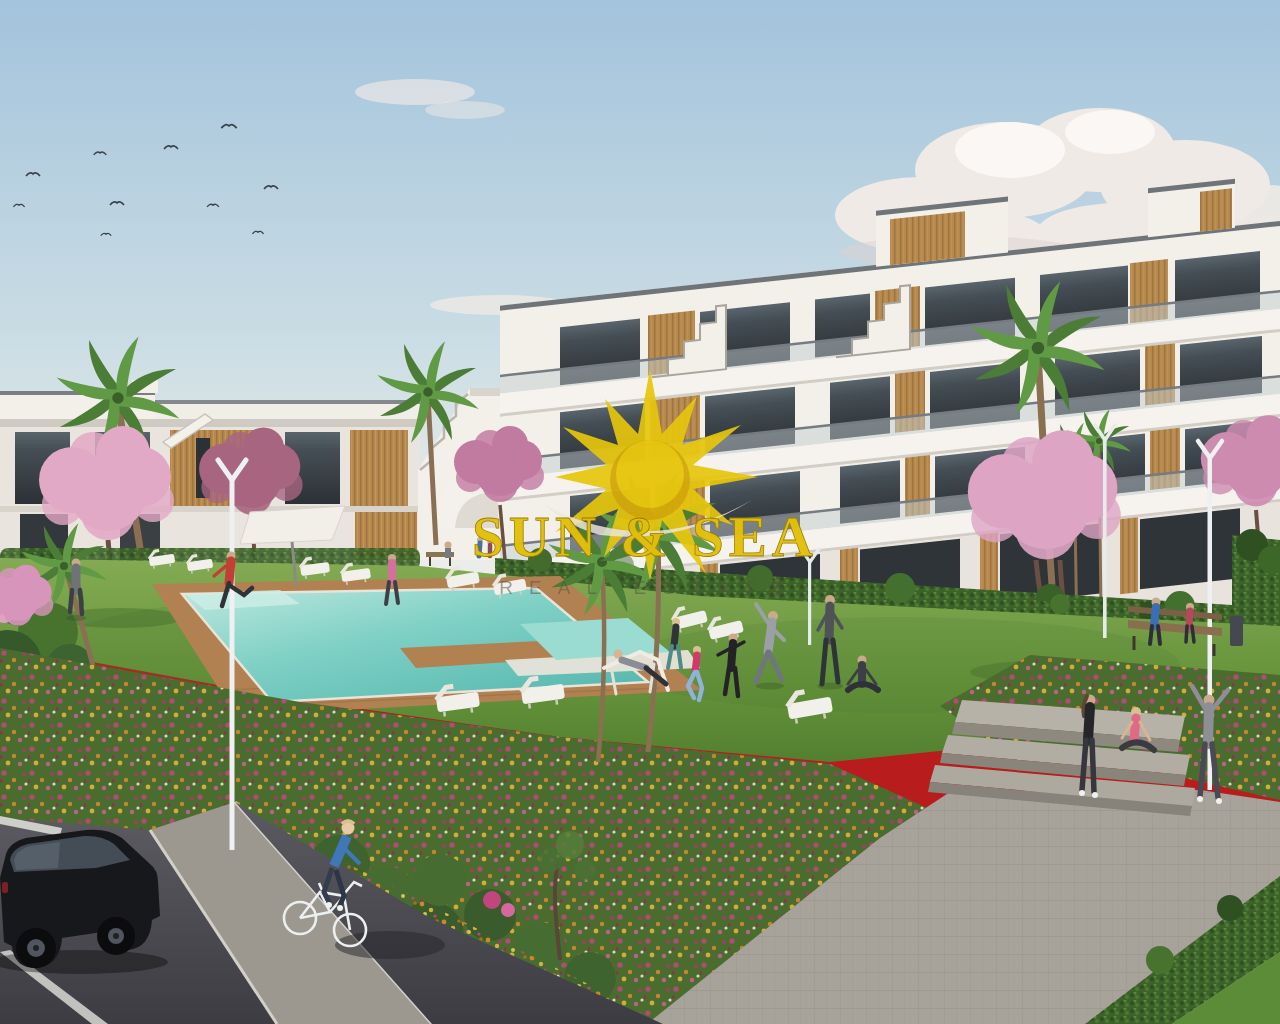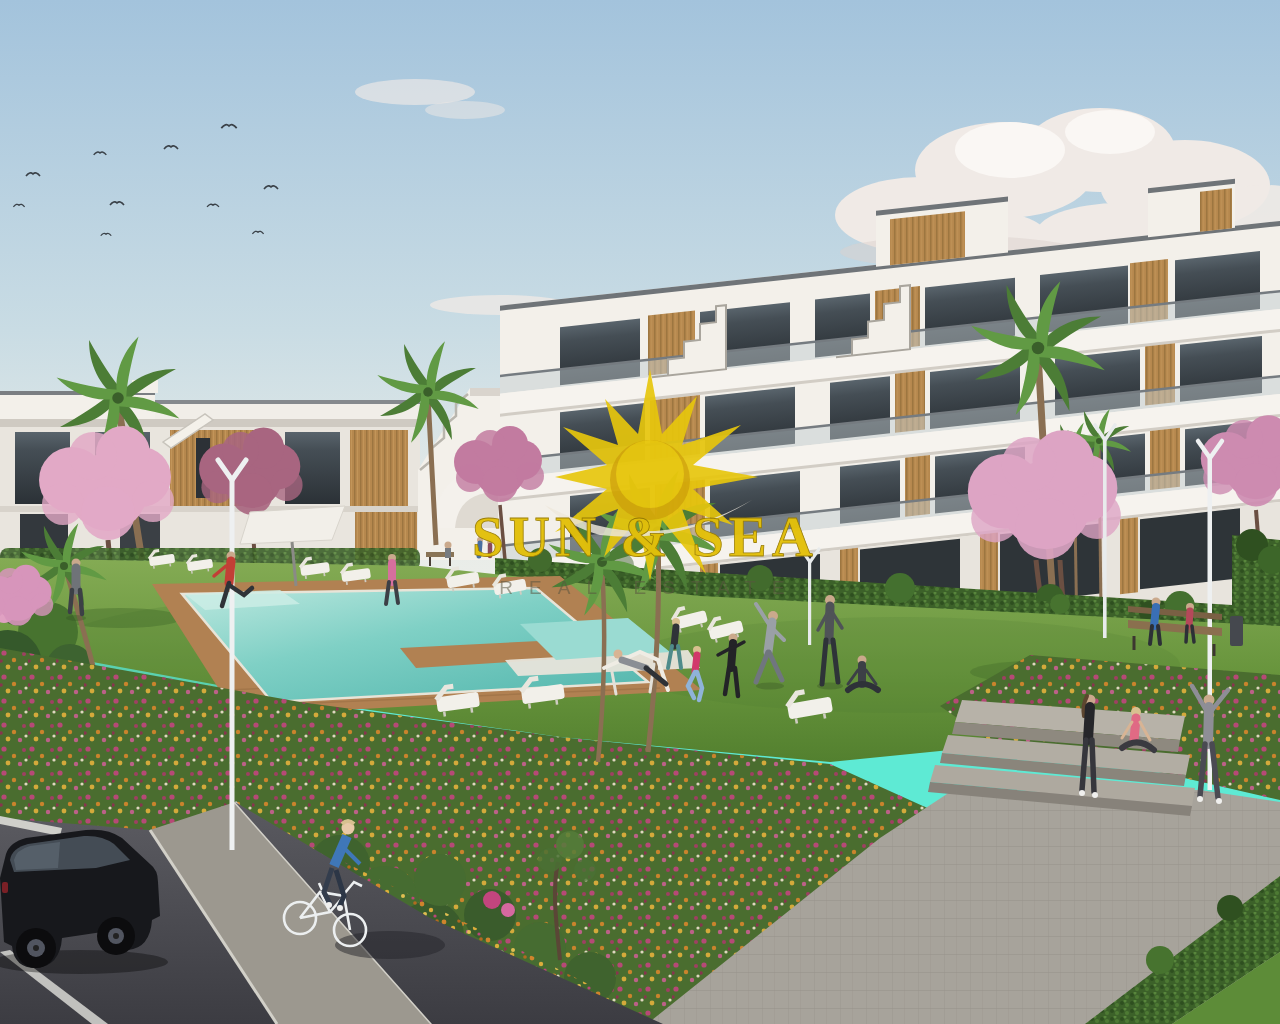--- a/index.html
+++ b/index.html
@@ -1,16 +1,16 @@
 <!DOCTYPE html>
 <html style="--sky-top: #a3c3dc; --sky-horizon: #e9ece8; --cloud-white: #f0eae6; --building-white: #f3f0ea; --building-shadow: #d9d4cd; --glass-dark: #333a40; --wood-accent: #b6884e; --lawn-green: #6d9a41; --lawn-dark: #53802f; --hedge-green: #3c6129; --pool-aqua: #7fd0c5; --pool-deep: #55b7ae; --deck-wood: #b18152; --blossom-pink: #dda4c4; --blossom-plum: #a86580; --flower-magenta: #c2457e; --flower-orange: #d8862c; --flower-gold: #e3b13c; --path-gray: #a7a39b; --road-dark: #46464c; --car-black: #17181c;"><head>
 <meta charset="utf-8">
 <style>
   html,body{margin:0;padding:0;background:#222;}
-  .stage{position:relative;width:1280px;height:1024px;overflow:hidden;background:#5eead4;
+  .stage{position:relative;width:1280px;height:1024px;overflow:hidden;background:#b91c1c;
          font-family:"Liberation Sans",sans-serif;}
   svg{display:block;}
   .wm-title{font-family:"Liberation Serif",serif;font-weight:bold;font-size:57px;letter-spacing:5px;}
   .wm-sub{font-family:"Liberation Sans",sans-serif;font-size:19px;letter-spacing:16px;}
 </style>
 </head>
 <body>
 
 <div class="stage">
 <svg width="1280" height="1024" viewBox="0 0 1280 1024" xmlns="http://www.w3.org/2000/svg">

